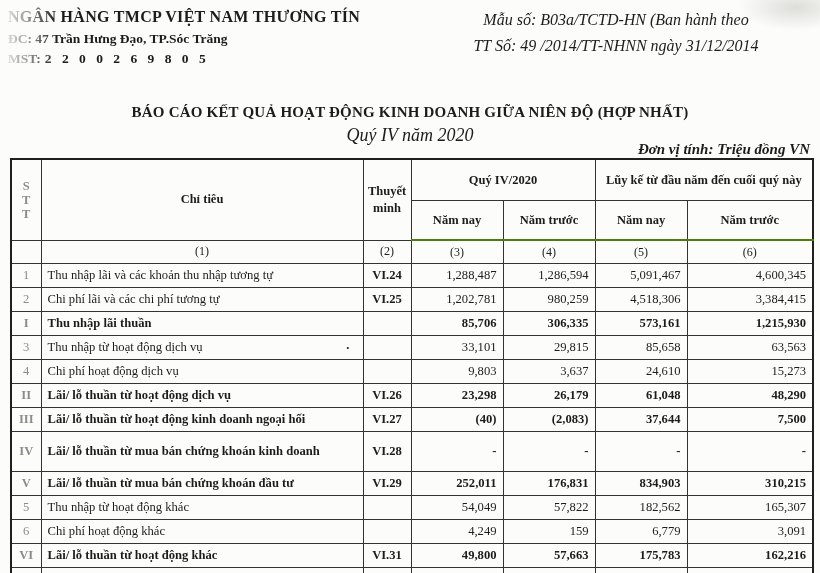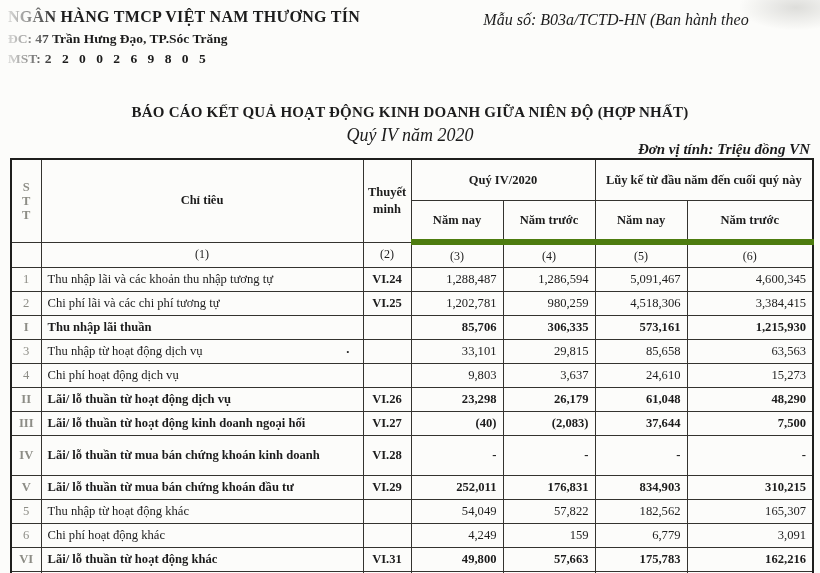--- a/index.html
+++ b/index.html
@@ -41,21 +41,21 @@
   }
   
   table.income{
     position:absolute;top:158px;left:10px;width:802px;
     border-collapse:collapse;table-layout:fixed;
     border:2px solid #1f1f1d;
   }
   .income th,.income td{border:1px solid #34332f;overflow:hidden;}
   .income thead th{font-size:12.5px;font-weight:700;text-align:center;vertical-align:middle;line-height:1.35;padding:1px 3px;}
   tr.hrow-1 th{height:38px;}
-  tr.hrow-2 th{height:36px;border-bottom:6px solid #4d7c0f;}
+  tr.hrow-2 th{height:36px;border-bottom:2px solid #4d7c0f;}
   th.stt-head{color:#8d8d86;font-size:11.5px;font-weight:700;}
   th.stt-head span{display:block;line-height:14px;}
   tr.hrow-idx td{height:20px;font-size:12px;text-align:center;vertical-align:middle;}
   .income tbody td{font-size:12.6px;height:21px;vertical-align:middle;padding:1px 6px;}
   td.stt{text-align:center;color:#8d8d86;font-size:11.5px;padding:1px 1px;}
   td.lbl{text-align:left;padding-left:7px;position:relative;line-height:1.2;}
   td.tm{text-align:center;font-weight:700;padding:1px 1px;}
   td.num{text-align:right;padding-right:7px;}
   tr.bold-row td{font-weight:700;}
   tr.bold-row td.stt{font-weight:700;}
@@ -69,20 +69,21 @@
 
   <div class="lh-left">
     <div class="bank-name">NGÂN HÀNG TMCP VIỆT NAM THƯƠNG TÍN</div>
     <div class="bank-address">ĐC: 47 Trần Hưng Đạo, TP.Sóc Trăng</div>
     <div class="mst-line"><span>MST:</span><span class="digits">2 2 0 0 2 6 9 8 0 5</span></div>
     <div class="fade-overlay"></div>
   </div>
 
   <div class="lh-right">
     <div>Mẫu số: B03a/TCTD-HN (Ban hành theo</div>
+    <div>TT Số: 49 /2014/TT-NHNN ngày 31/12/2014</div>
   </div>
 
   <div class="smudge"></div>
 
   <h1 class="report-title">BÁO CÁO KẾT QUẢ HOẠT ĐỘNG KINH DOANH GIỮA NIÊN ĐỘ (HỢP NHẤT)</h1>
   <div class="report-period">Quý IV năm 2020</div>
   <div class="unit-note">Đơn vị tính: Triệu đồng VN</div>
 
   <table class="income">
     <colgroup>

